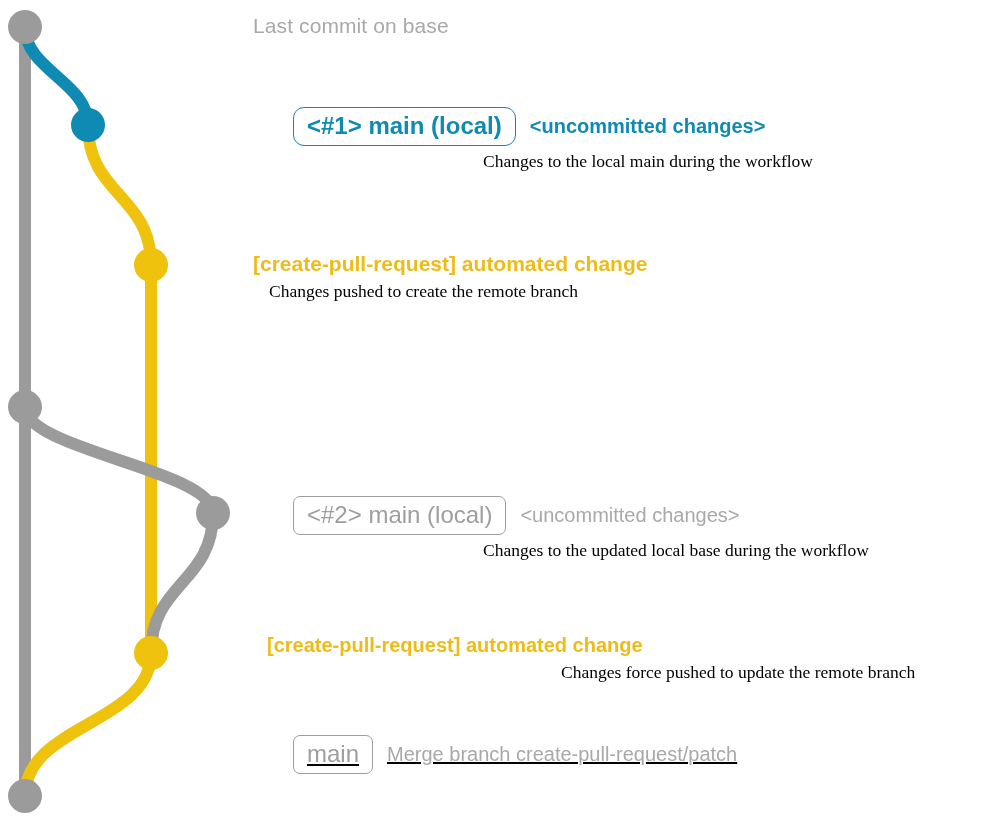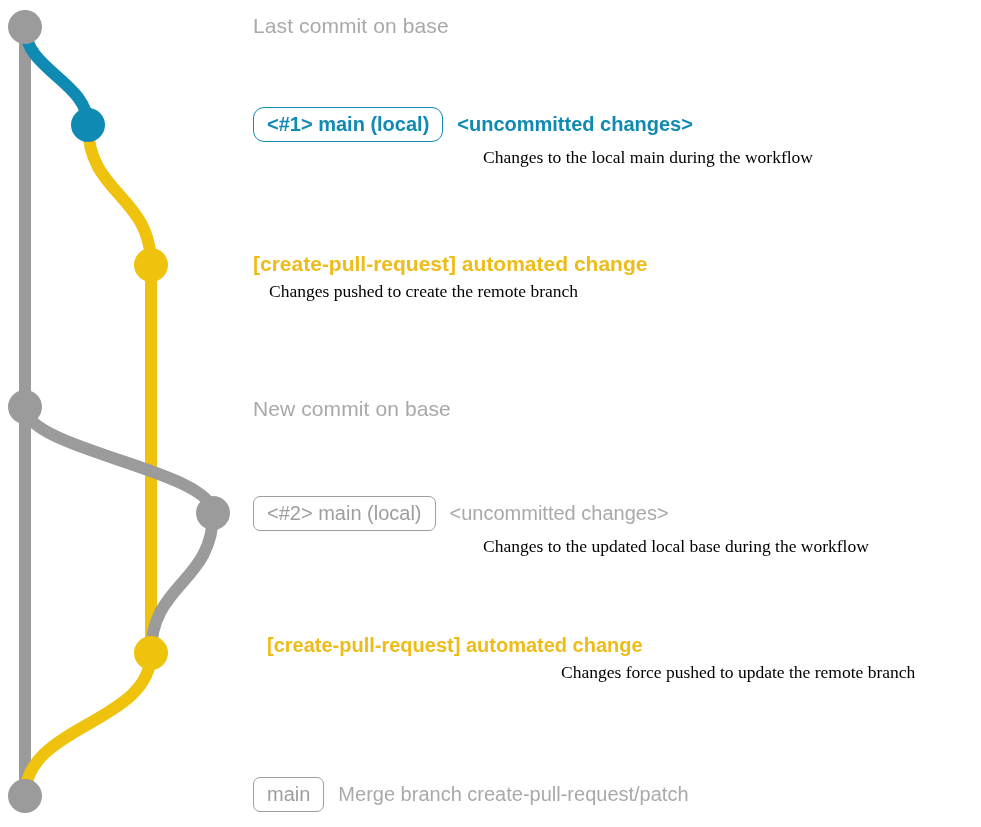--- a/index.html
+++ b/index.html
@@ -55,25 +55,26 @@
   }
 
   
   .pill {
     display: inline-block;
     box-sizing: border-box;
     border: 1.6px solid #9e9e9e;
     border-radius: 11px;
     padding: 6px 13px 7px 13px;
     font-family: "Liberation Sans", sans-serif;
-    font-size: 20px;
+    font-size: 24px;
     line-height: 1;
     color: #9e9e9e;
     background: #ffffff;
     white-space: nowrap;
+    margin-left: 40px;
   }
   .pill.blue {
     border-color: #0f8ab3;
     color: #0f8ab3;
     font-weight: bold;
   }
   .pill.yellow {
     border-color: #eebc18;
     color: #eebc18;
     font-weight: bold;
@@ -158,41 +159,36 @@
     <div class="note" style="margin-left: 230px;">Changes to the local main during the workflow</div>
   </div>
 
   <div class="row" id="r2" style="top: 252px;">
     <div class="row-line">
       <span class="headline yellow">[create-pull-request] automated change</span>
     </div>
     <div class="note" style="margin-left: 16px;">Changes pushed to create the remote branch</div>
   </div>
 
-  <div class="row" id="r3" style="top: 397px;">
-    <div class="row-line">
-      <span class="plain-label">New commit on base</span>
-    </div>
-  </div>
 
   <div class="row" id="r4" style="top: 496px;">
     <div class="row-line">
       <span class="pill grey">&lt;#2&gt; main (local)</span>
       <span class="subject grey">&lt;uncommitted changes&gt;</span>
     </div>
     <div class="note" style="margin-left: 230px;">Changes to the updated local base during the workflow</div>
   </div>
 
   <div class="row" id="r5" style="top: 634px;">
     <div class="row-line">
       <span class="subject yellow">[create-pull-request] automated change</span>
     </div>
     <div class="note" style="margin-left: 308px;">Changes force pushed to update the remote branch</div>
   </div>
 
-  <div class="row" id="r6" style="top: 777px;">
+  <div class="row" id="r6" style="top: 735px; text-decoration: underline;">
     <div class="row-line">
       <span class="pill grey">main</span>
       <span class="subject grey">Merge branch create-pull-request/patch</span>
     </div>
   </div>
 
 </div>
 
 </body></html>

